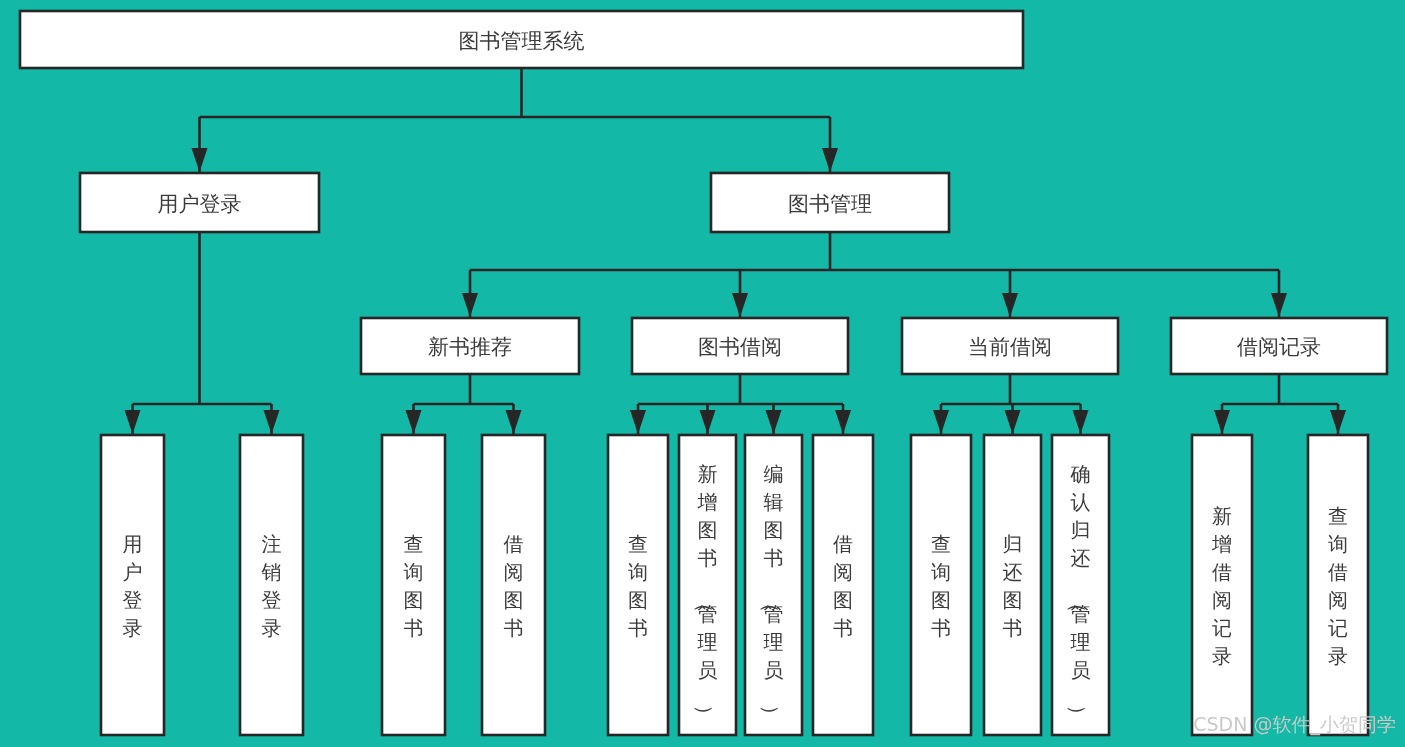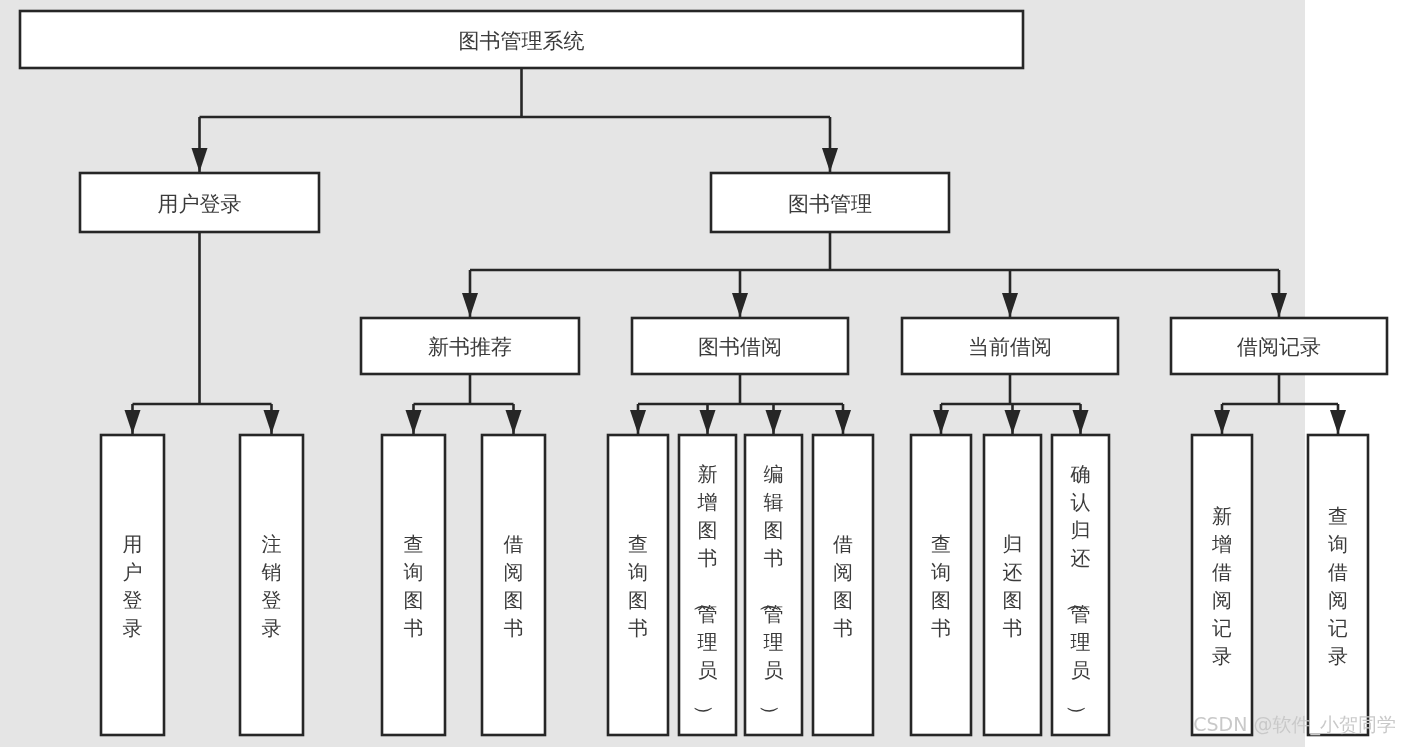--- a/index.html
+++ b/index.html
@@ -9,23 +9,23 @@
     background: #ffffff;
   }
   body {
     width: 1405px;
     height: 747px;
     overflow: hidden;
     font-family: "Liberation Sans", "DejaVu Sans", sans-serif;
   }
   #diagram-root {
     position: relative;
-    width: 1305px;
+    width: 1405px;
     height: 747px;
-    background: #e5e5e5;
+    background: #14b8a6;
   }
   svg#flowchart {
     position: absolute;
     left: 0;
     top: 0;
     width: 1405px;
     height: 747px;
     display: block;
   }
   .node-rect {

